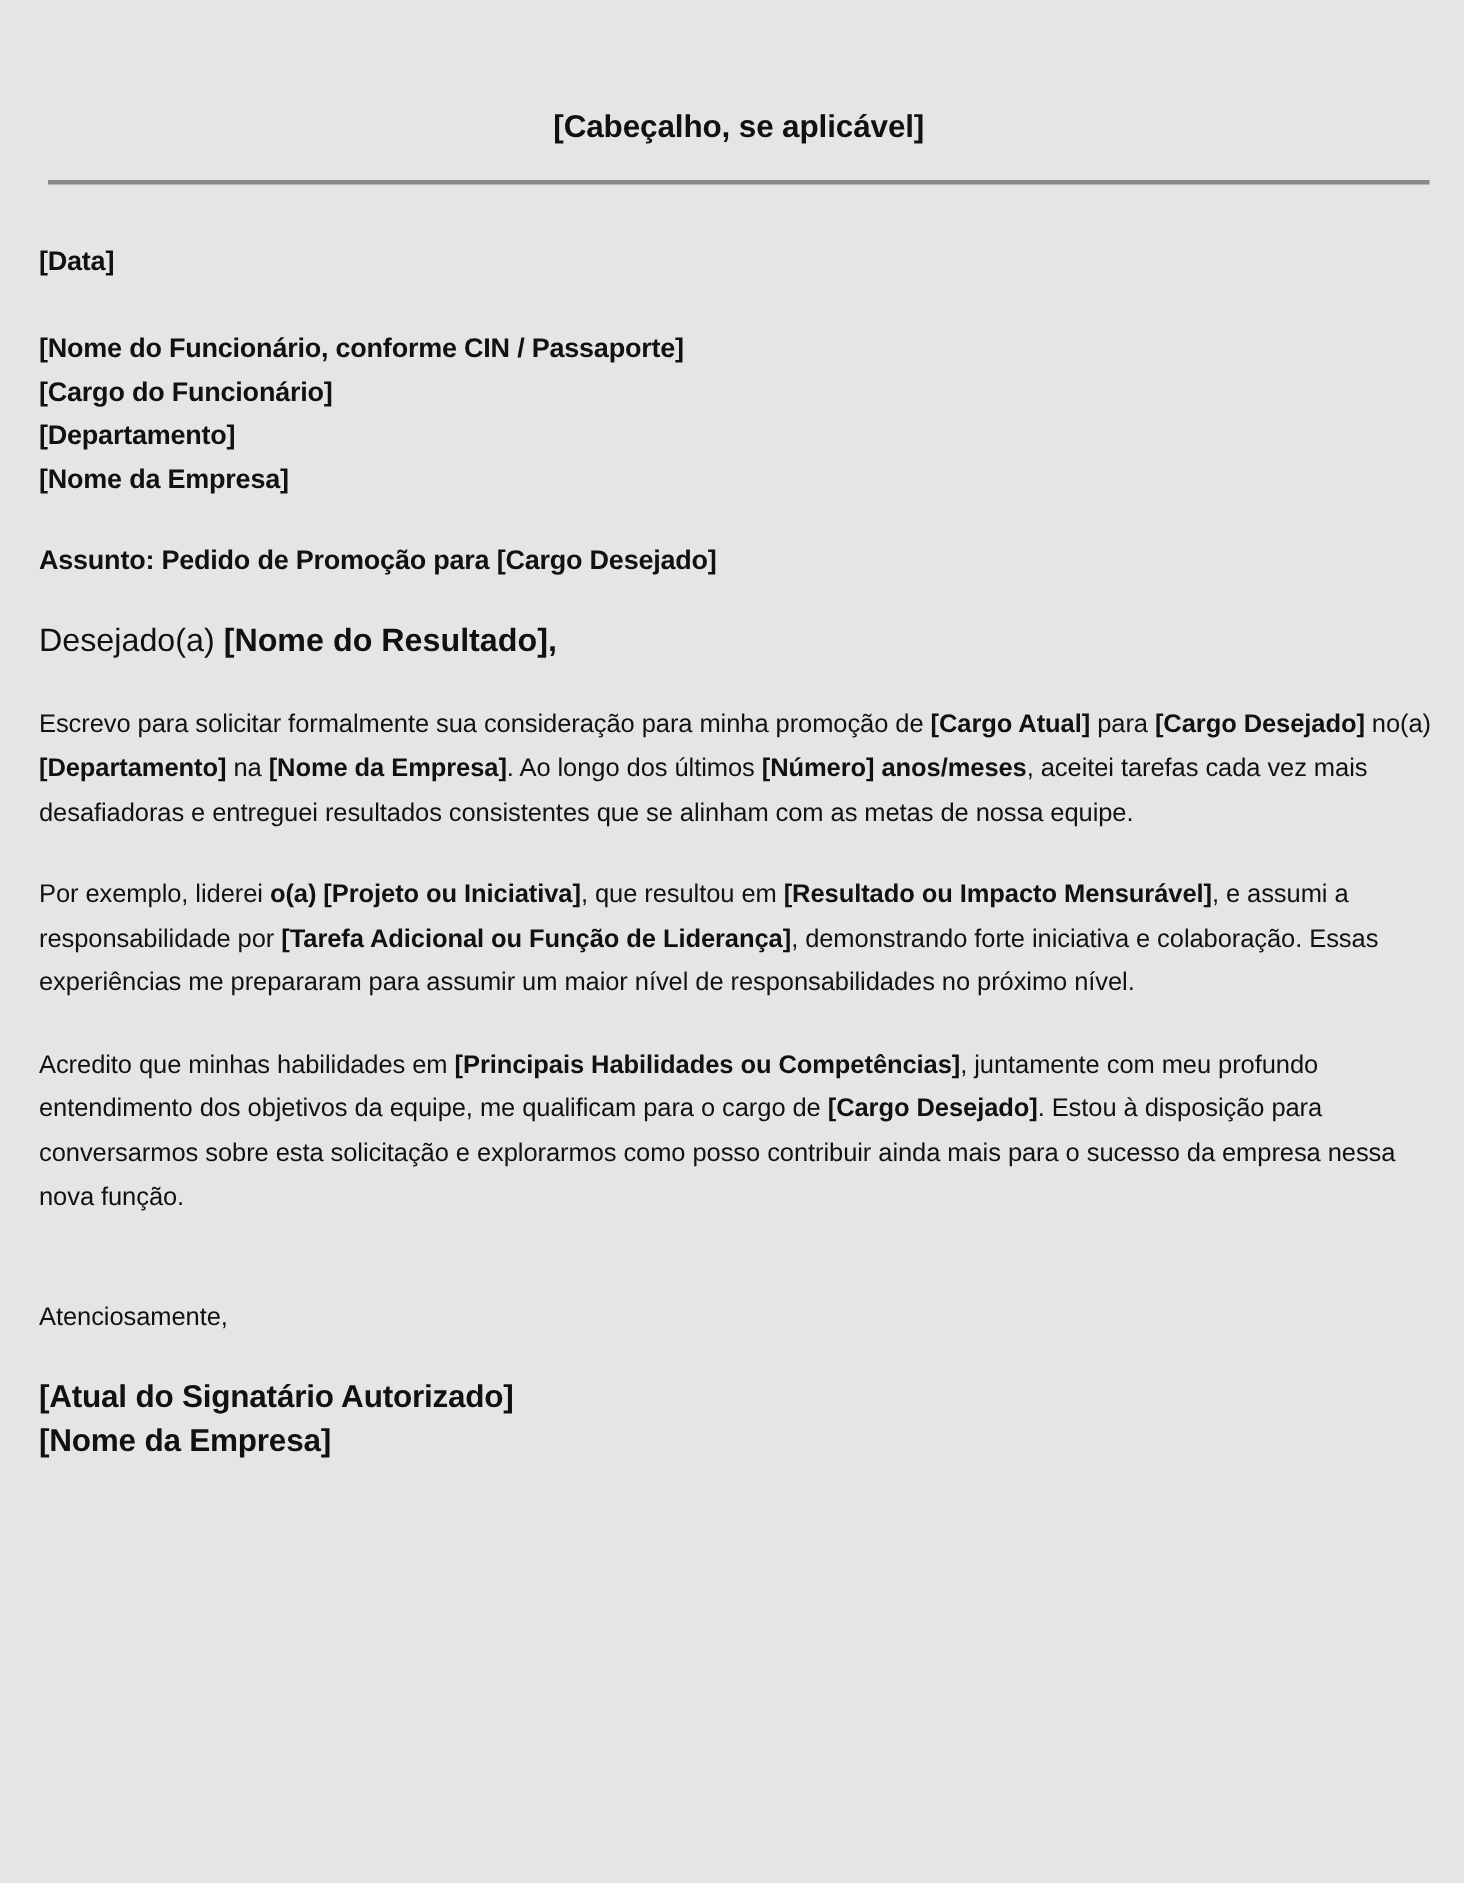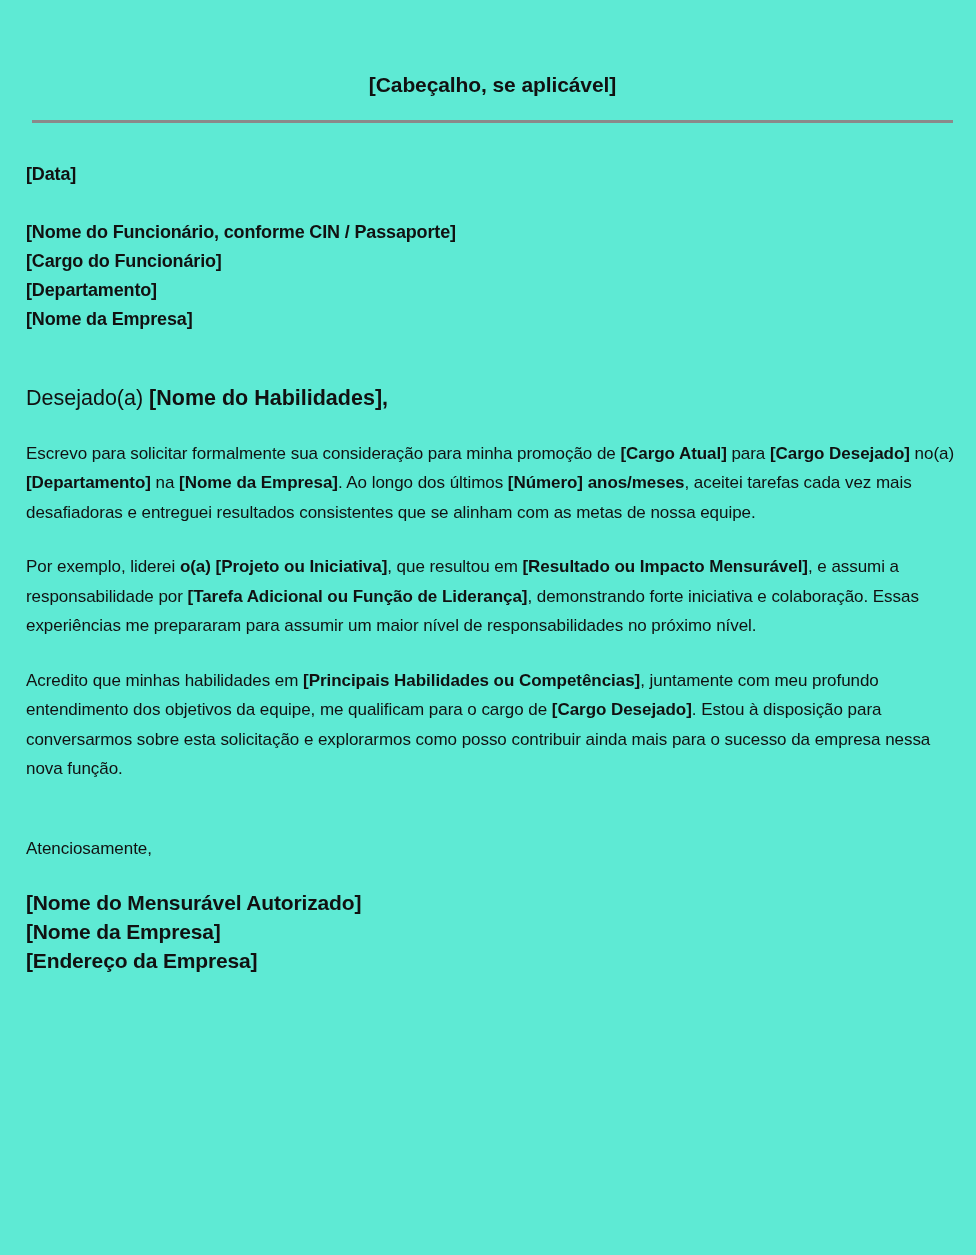--- a/index.html
+++ b/index.html
@@ -10,21 +10,21 @@
   body {
     font-family: "Liberation Sans", sans-serif;
     color: #111111;
     -webkit-font-smoothing: antialiased;
   }
   .page {
     position: relative;
     width: 976px;
     height: 1255px;
     margin: 0 auto;
-    background: #5eead4;
+    background: #e5e5e5;
     box-sizing: border-box;
     overflow: hidden;
   }
   .letterhead {
     position: absolute;
     left: 32px;
     top: 72px;
     width: 921px;
     text-align: center;
     font-size: 21px;
@@ -98,24 +98,25 @@
 
     <div class="gap-lg"></div>
 
     <div class="line bold-line">[Nome do Funcionário, conforme CIN / Passaporte]</div>
     <div class="line bold-line">[Cargo do Funcionário]</div>
     <div class="line bold-line">[Departamento]</div>
     <div class="line bold-line">[Nome da Empresa]</div>
 
     <div class="gap-md"></div>
 
+    <div class="line bold-line">Assunto: Pedido de Promoção para [Cargo Desejado]</div>
 
     <div class="gap-md"></div>
 
-    <p class="salutation"><span>Desejado(a) </span><b>[Nome do Habilidades],</b></p>
+    <p class="salutation"><span>Desejado(a) </span><b>[Nome do Resultado],</b></p>
 
     <div class="gap-md"></div>
 
     <p class="para"><span>Escrevo para solicitar formalmente sua consideração para minha promoção de </span><b>[Cargo Atual]</b><span> para </span><b>[Cargo Desejado]</b><span> no(a) </span><b>[Departamento]</b><span> na </span><b>[Nome da Empresa]</b><span>. Ao longo dos últimos </span><b>[Número] anos/meses</b><span>, aceitei tarefas cada vez mais desafiadoras e entreguei resultados consistentes que se alinham com as metas de nossa equipe.</span></p>
 
     <div class="gap-md"></div>
 
     <p class="para"><span>Por exemplo, liderei </span><b>o(a) [Projeto ou Iniciativa]</b><span>, que resultou em </span><b>[Resultado ou Impacto Mensurável]</b><span>, e assumi a responsabilidade por </span><b>[Tarefa Adicional ou Função de Liderança]</b><span>, demonstrando forte iniciativa e colaboração. Essas experiências me prepararam para assumir um maior nível de responsabilidades no próximo nível.</span></p>
 
     <div class="gap-md"></div>
@@ -124,18 +125,17 @@
 
     <div class="gap-md"></div>
 
 
     <div class="gap-md"></div>
 
     <p class="para">Atenciosamente,</p>
 
     <div class="gap-md"></div>
 
-    <div class="sig-line">[Nome do Mensurável Autorizado]</div>
+    <div class="sig-line">[Atual do Signatário Autorizado]</div>
     <div class="sig-line">[Nome da Empresa]</div>
-    <div class="sig-line">[Endereço da Empresa]</div>
 
   </div>
 </div>
 
 </body></html>

